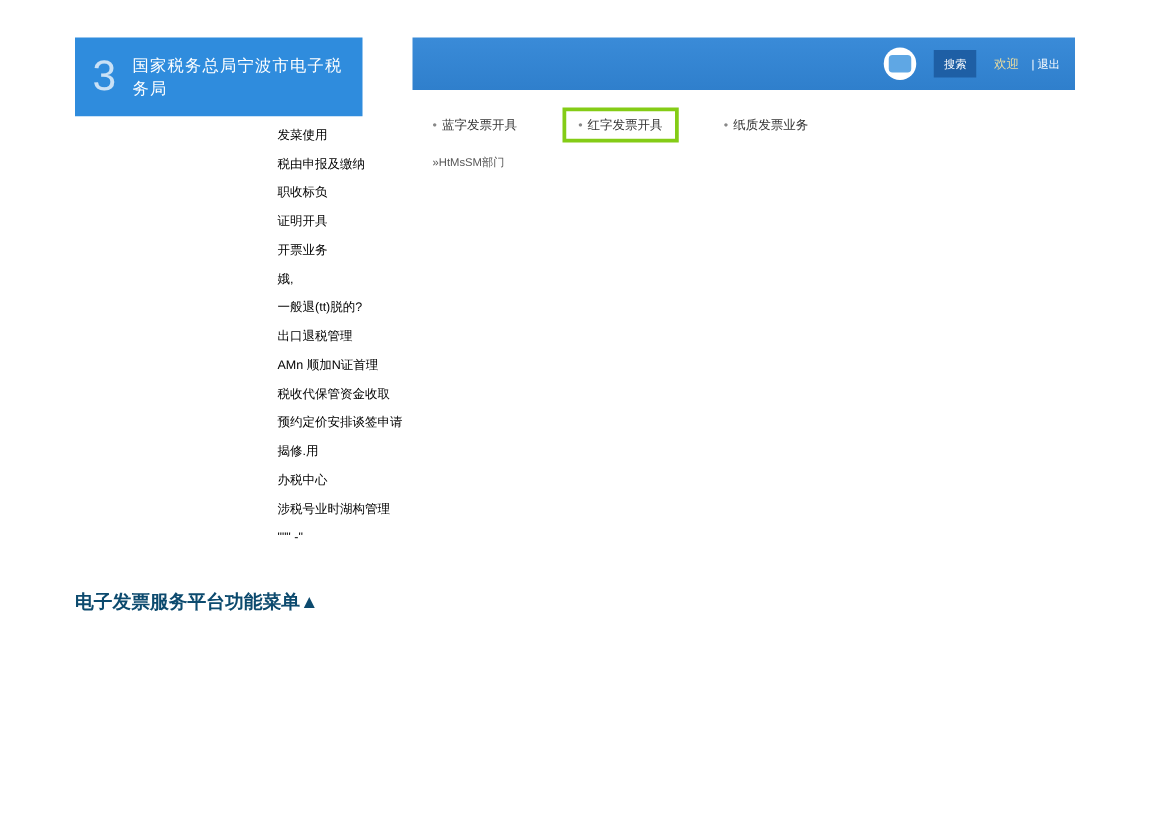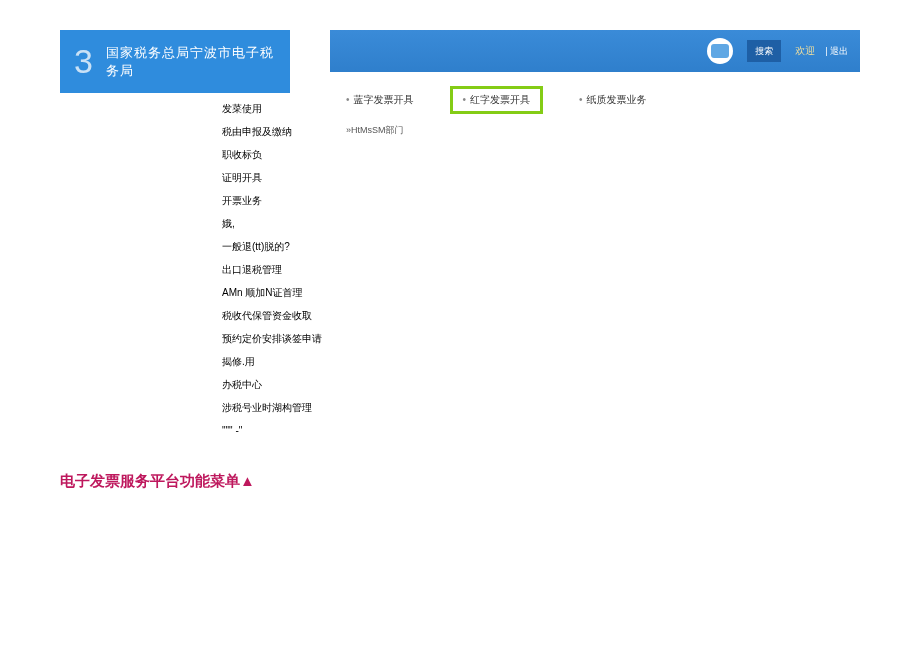--- a/index.html
+++ b/index.html
@@ -141,21 +141,21 @@
     .option-item.highlighted::before { content: "•"; margin-right: 4px; color:#888;}
     .sub-note {
       padding: 4px 16px;
       font-size: 9px;
       color: #555;
     }
     .caption {
       font-size: 15px;
       font-weight: 700;
       margin: 6px 0 18px;
-      color: #be185d;
+      color: #0c4a6e;
     }
     .body-text {
       font-size: 15px;
       line-height: 2.4;
       color: #000;
       text-indent: 2em;
     }
   </style>
 </head>
 <body>

